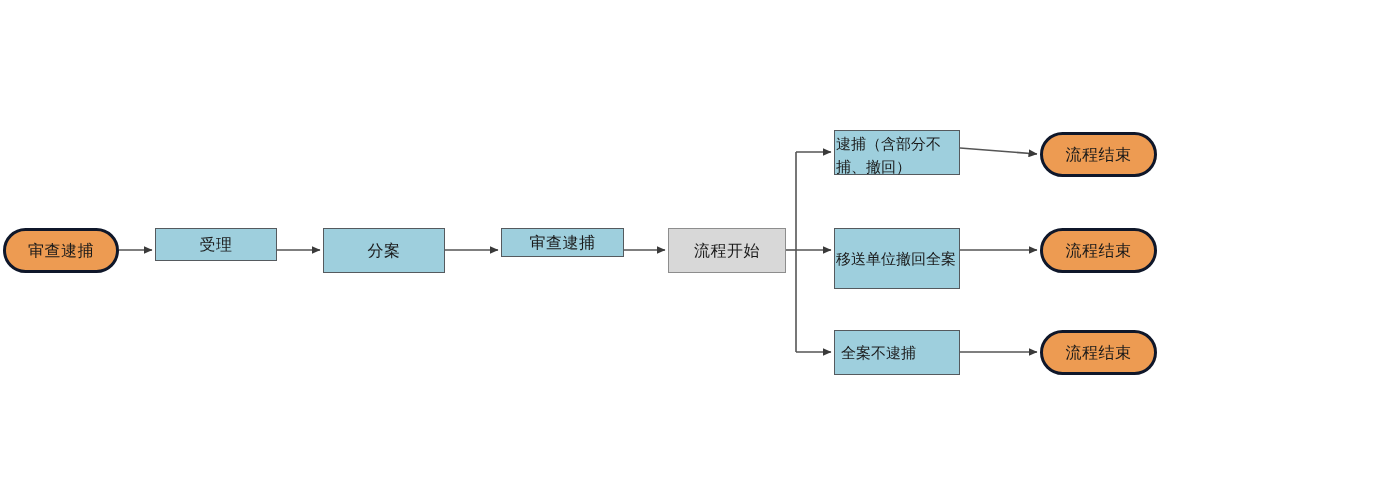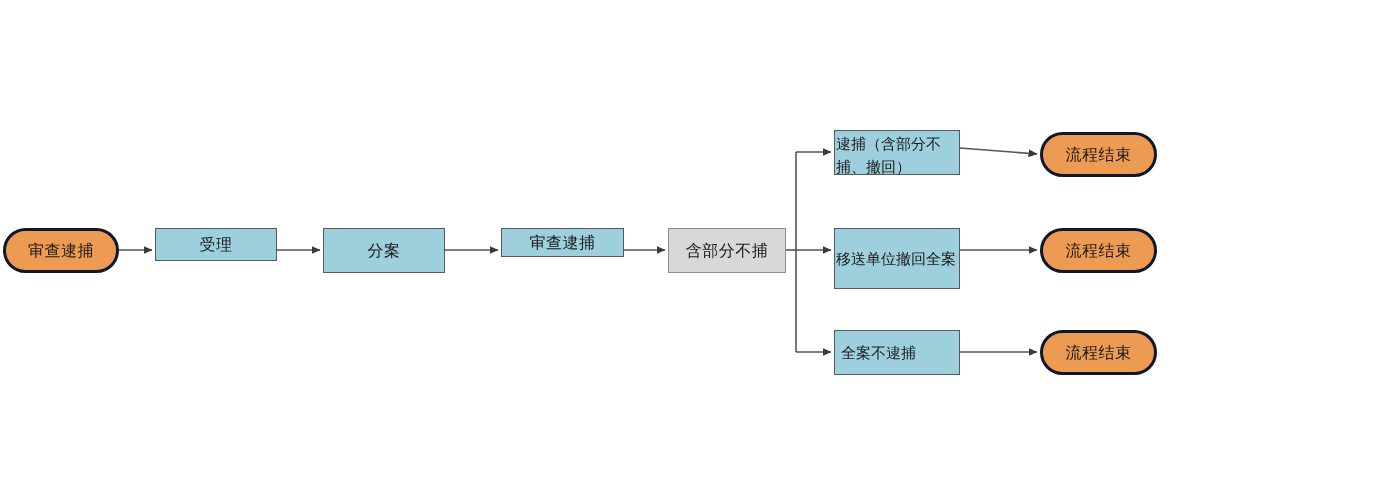--- a/index.html
+++ b/index.html
@@ -141,21 +141,21 @@
 
   <div class="node process" style="left:323px; top:228px; width:122px; height:45px;">
     <span>分案</span>
   </div>
 
   <div class="node process" style="left:501px; top:228px; width:123px; height:29px;">
     <span>审查逮捕</span>
   </div>
 
   <div class="node process gray" style="left:668px; top:228px; width:118px; height:45px;">
-    <span>含部分不捕</span>
+    <span>流程开始</span>
   </div>
 
   <div class="node process wrapbox" style="left:834px; top:130px; width:126px; height:45px;">
     <span>逮捕（含部分不捕、撤回）</span>
   </div>
 
   <div class="node process tight" style="left:834px; top:228px; width:126px; height:61px;">
     <span>移送单位撤回全案</span>
   </div>
 

